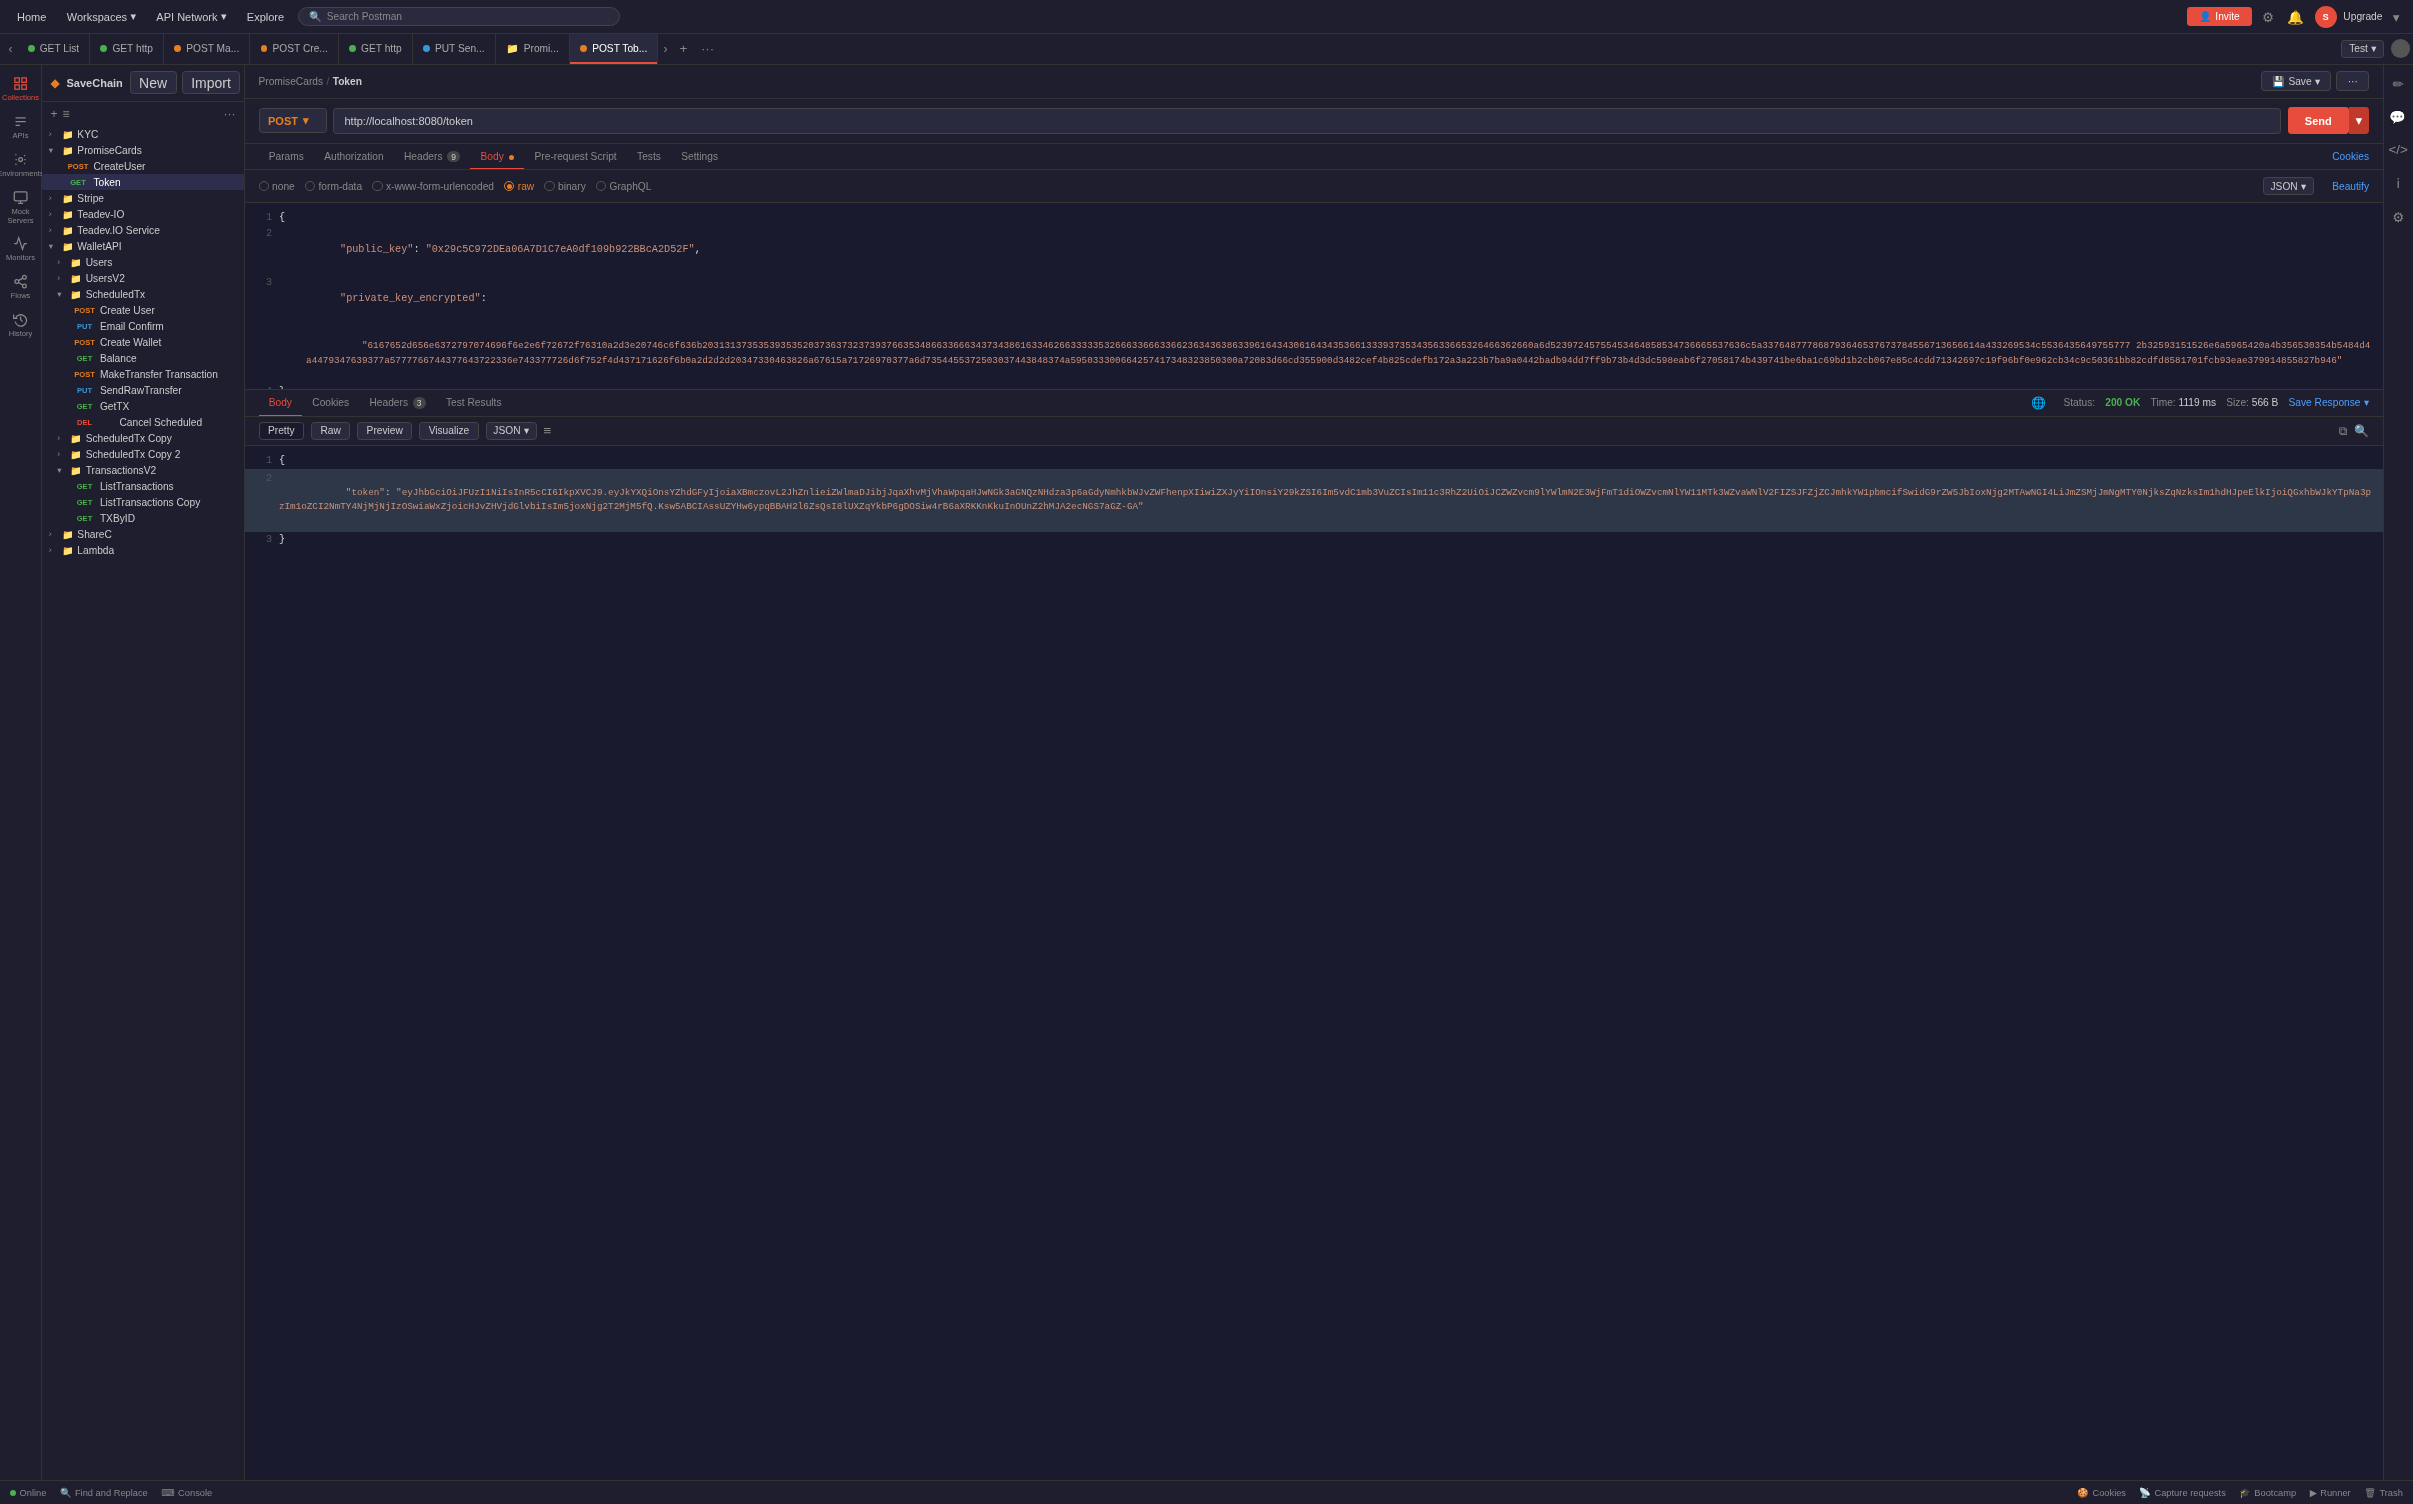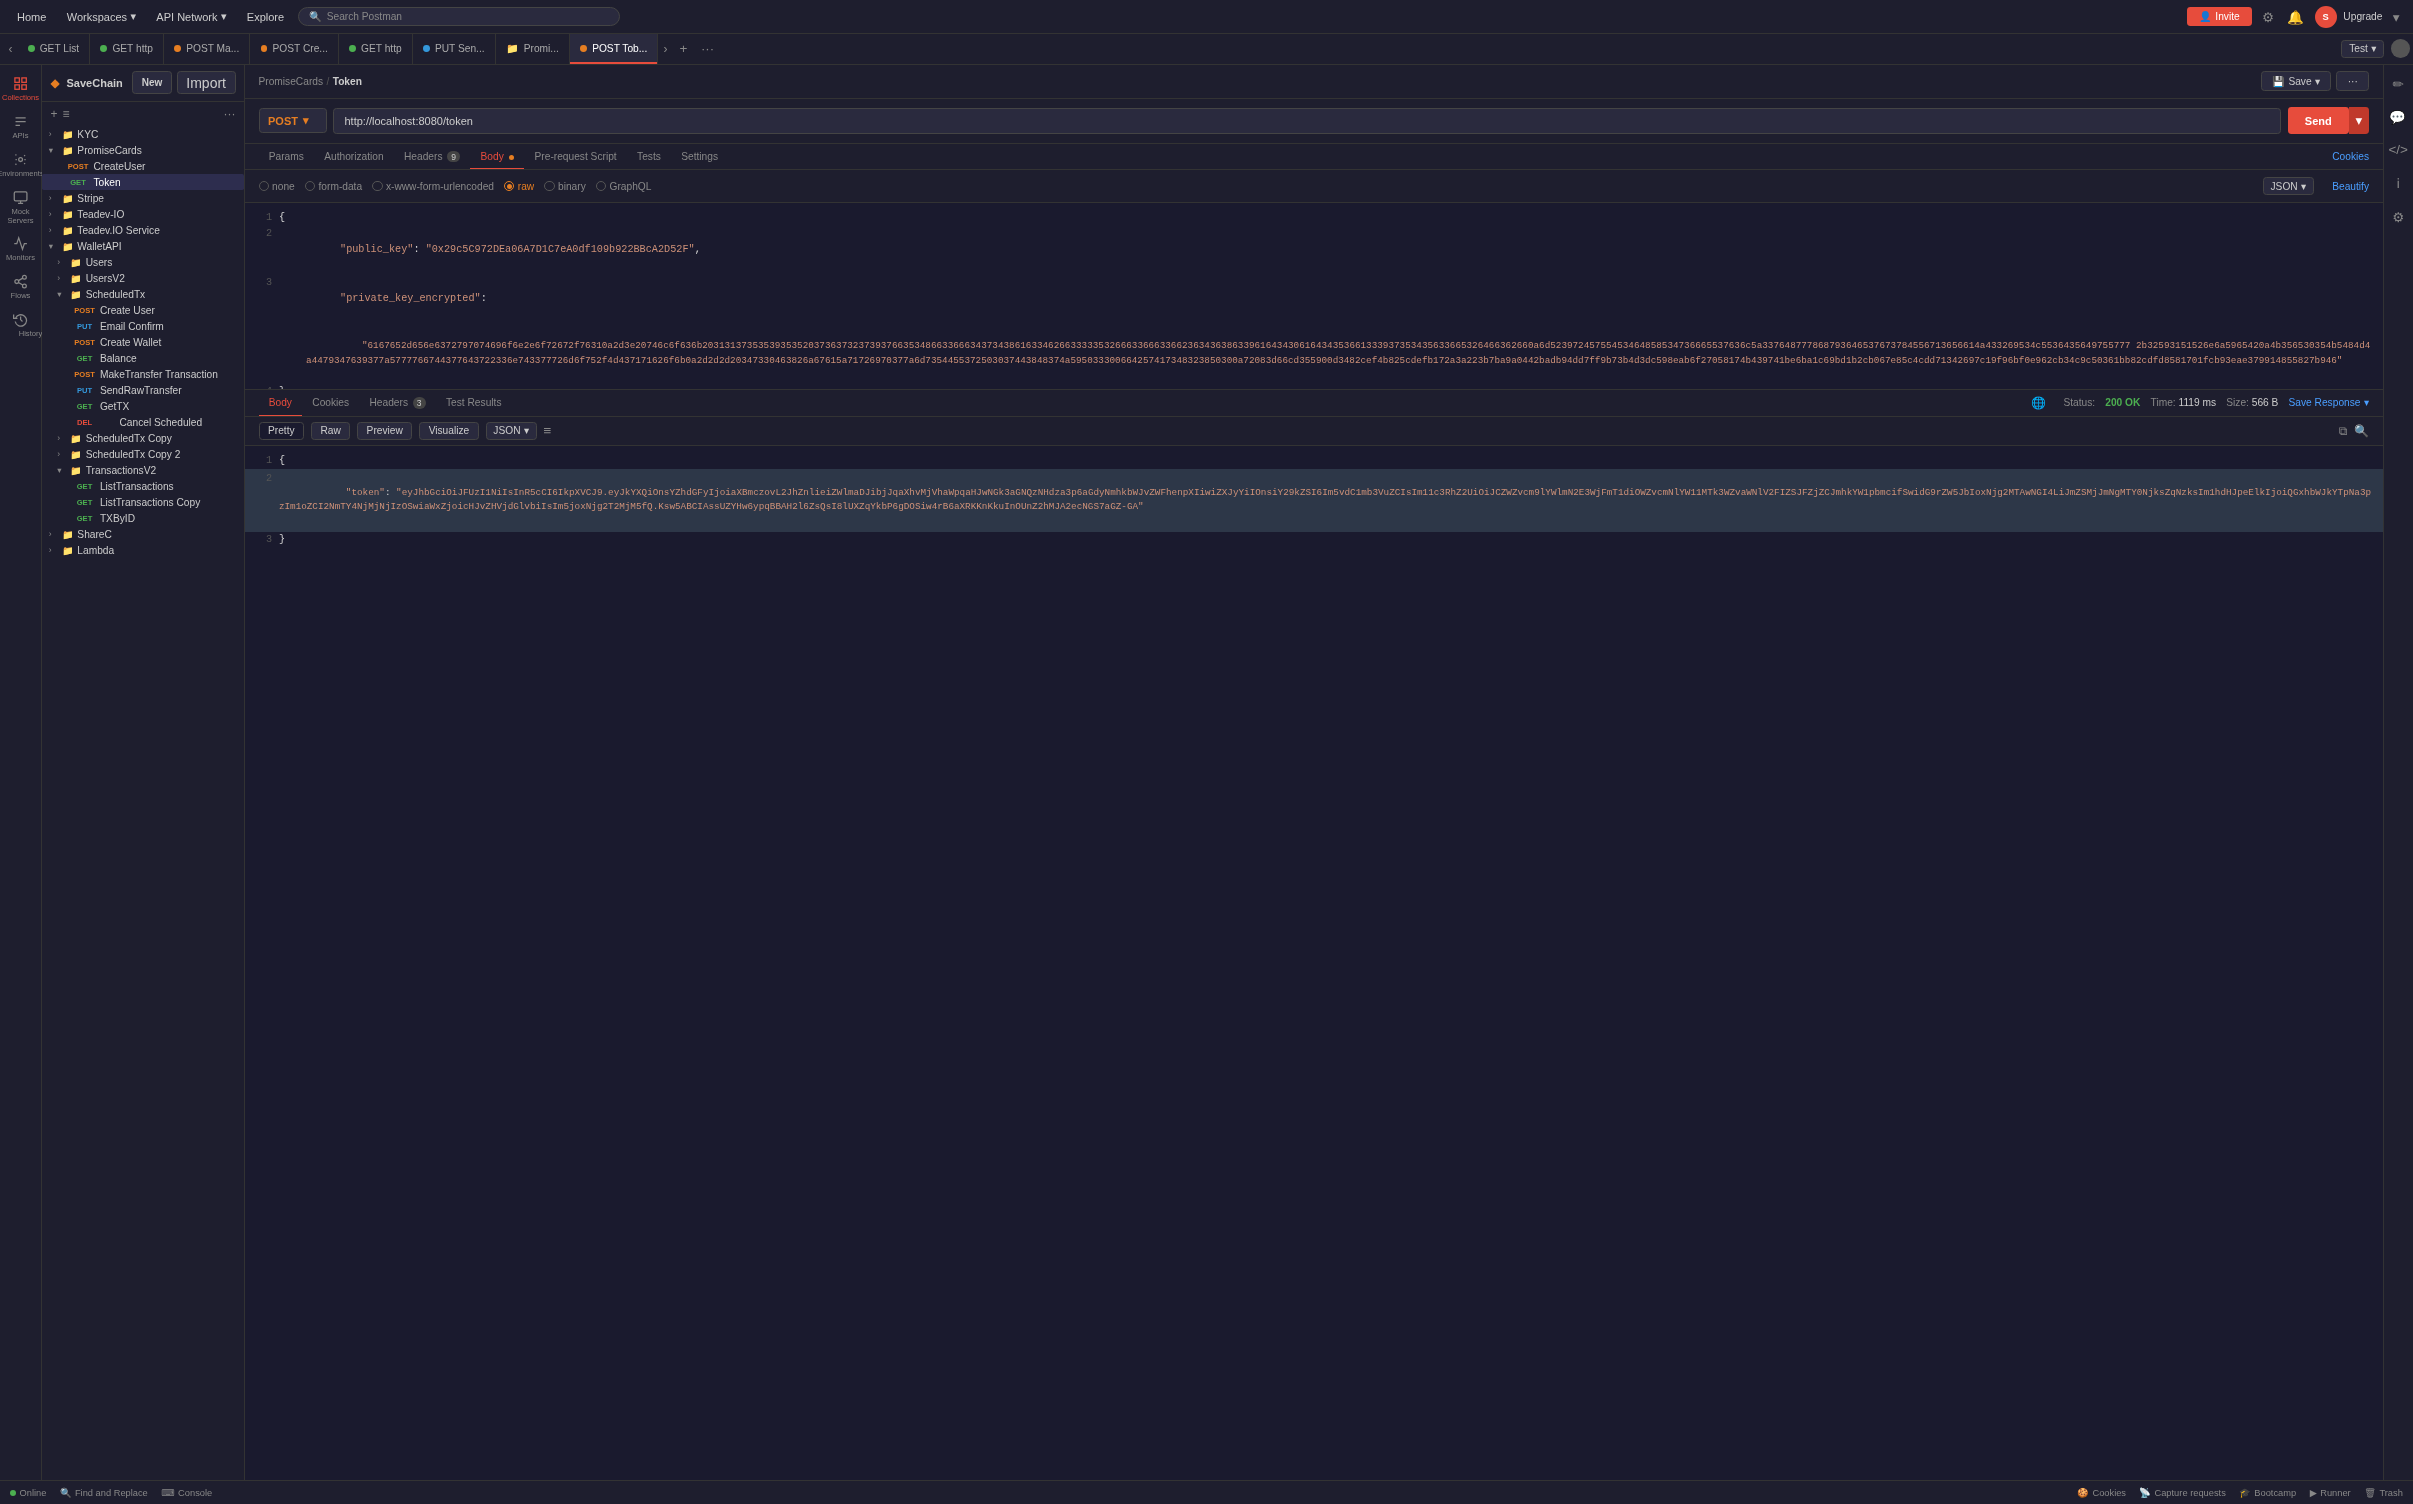--- a/index.html
+++ b/index.html
@@ -252,31 +252,31 @@
           <line x1="15.41" y1="6.51" x2="8.59" y2="10.49"></line>
         </svg>
       <span style="font-size:7.6px;">Flows</span>
     </div>
     <div class="sidebar-icon-item">
       <svg viewBox="0 0 24 24" fill="none" stroke="currentColor" stroke-width="2">
           <polyline points="1 4 1 10 7 10"></polyline>
           <path d="M3.51 15a9 9 0 1 0 .49-4.95"></path>
           <polyline points="12 7 12 12 15 15"></polyline>
         </svg>
-      <span style="font-size:7.6px;padding-left:20px;">History</span>
+      <span style="font-size:7.6px;">History</span>
     </div>
   </div>
 
   <div style="width:203px; background:#1e1e2e; border-right:0.8px solid #333; display:flex; flex-direction:column; flex-shrink:0; overflow:hidden;">
 
     <div style="display:flex; align-items:center; padding:6.8px 8.5px; border-bottom:0.8px solid #333; gap:6.8px;">
       <span style="color:#e67e22; font-size:12px;">◆</span>
       <span style="color:#ccc; font-size:11px; font-weight:600;">SaveChain</span>
       <div style="margin-left:auto; display:flex; gap:5.1px;">
-        <button style="background:#2a2a3e; border:0.8px solid #444; color:#ccc; border-radius:3.4px; padding:2.5px 8.5px; font-size:10px; cursor:pointer;font-weight:bold;">New</button>
+        <button style="background:#2a2a3e; border:0.8px solid #444; color:#ccc; border-radius:3.4px; padding:2.5px 8.5px; font-size:14px; cursor:pointer;">New</button>
         <button style="background:#2a2a3e; border:0.8px solid #444; color:#ccc; border-radius:3.4px; padding:2.5px 8.5px; font-size:14px; cursor:pointer;">Import</button>
       </div>
     </div>
 
     <div style="display:flex; align-items:center; padding:5.1px 8.5px; gap:5.1px;">
       <button style="background:none; border:none; color:#888; cursor:pointer; font-size:12px;">+</button>
       <button style="background:none; border:none; color:#888; cursor:pointer; font-size:12px;">≡</button>
       <div style="margin-left:auto;">
         <button style="background:none; border:none; color:#888; cursor:pointer; font-size:12px;">···</button>
       </div>

